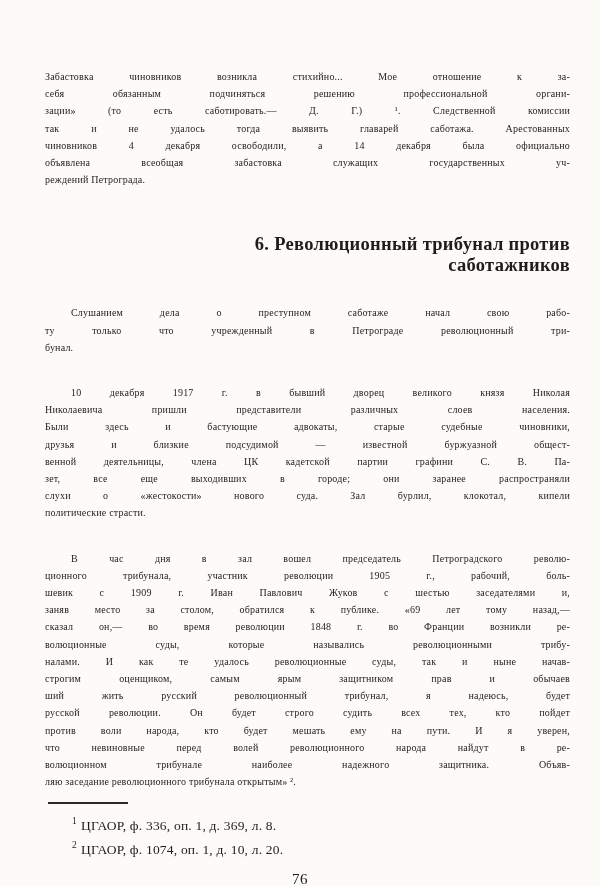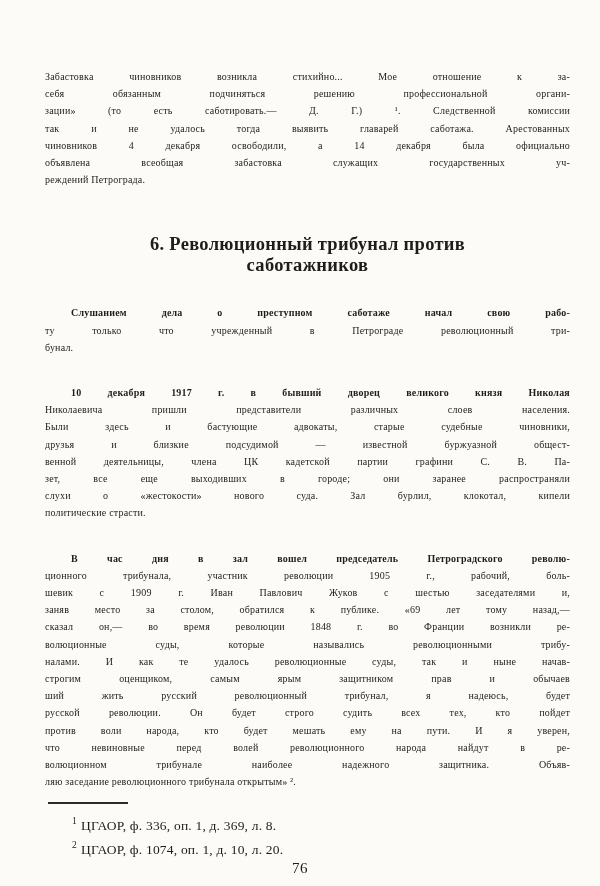--- a/index.html
+++ b/index.html
@@ -36,25 +36,24 @@
   .line {
     text-align: justify;
     text-align-last: justify;
     white-space: normal;
   }
   .line.lastline {
     text-align-last: left;
   }
   .line.indent {
     text-indent: 26px;
-    font-weight: bold;
   }
   .heading {
     margin: 46px 0 22px 0;
-    text-align: center;
+    text-align: right;
     font-size: 18.5px;
     font-weight: bold;
     line-height: 21px;
     letter-spacing: 0.3px;
     font-family: Liberation Serif, serif;
   }
   .heading .hline {
     display: block;
   }
   .footnote-rule {
@@ -67,20 +66,21 @@
     padding-left: 27px;
     font-size: 13.5px;
     line-height: 20px;
     letter-spacing: 0.2px;
   }
   .footnote sup {
     font-size: 9.5px;
     margin-right: 4px;
   }
   .pageno {
+    margin-top: 11px;
     width: 510px;
     text-align: center;
     font-size: 15px;
     letter-spacing: 0.5px;
   }
 </style>
 </head>
 <body>
 
 <div class="page">

